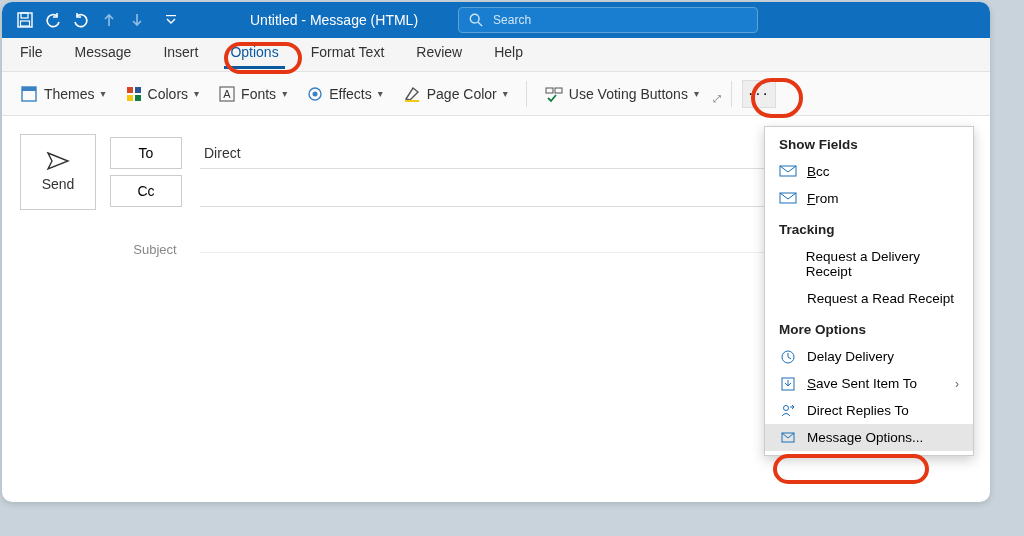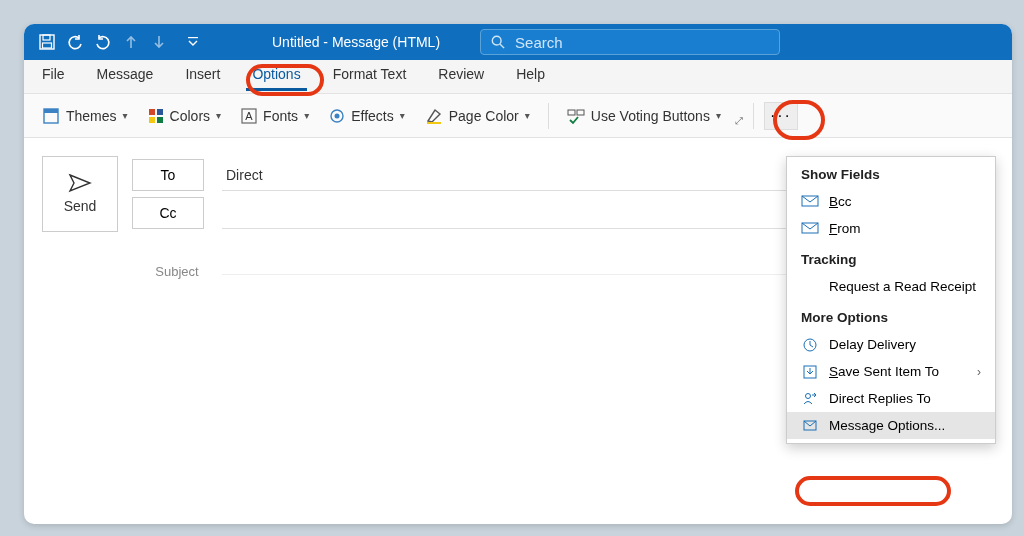--- a/index.html
+++ b/index.html
@@ -1,41 +1,41 @@
 <!DOCTYPE html>
 <html><head>
 <meta charset="utf-8">
 <style>
   * { box-sizing: border-box; font-family: "Segoe UI", Arial, sans-serif; }
   body { margin: 0; background: #c8d3db; padding: 0; }
-  .stage { width: 1024px; height: 536px; background: #c8d3db; position: relative; padding: 24px; }
+  .stage { width: 1024px; height: 536px; background: #c8d3db; position: relative; padding: 2px; }
   .window { width: 988px; height: 500px; background: #fff; border-radius: 10px; overflow: hidden; position: relative; box-shadow: 0 2px 6px rgba(0,0,0,.15); }
   .titlebar { background: #106ebe; height: 36px; display: flex; align-items: center; color: #fff; font-size: 14px; }
   .tb-left { display: flex; align-items: center; gap: 10px; padding-left: 14px; }
   .tb-icon { width: 18px; height: 18px; display: inline-flex; align-items: center; justify-content: center; }
   .tb-title { margin-left: 70px; color: #fff; font-size: 14px; }
-  .searchbox { margin-left: 40px; background: #1a7ed0; width: 300px; height: 26px; border-radius: 4px; display: flex; align-items: center; padding: 0 10px; color: #cfe6f7; font-size: 15px; gap: 10px; border:1px solid #5aa3d8;}
+  .searchbox { margin-left: 40px; background: #1a7ed0; width: 300px; height: 26px; border-radius: 4px; display: flex; align-items: center; padding: 0 10px; color: #cfe6f7; font-size: 12px; gap: 10px; border:1px solid #5aa3d8;}
   .tabs { height: 34px; display: flex; align-items: flex-start; padding: 0 12px; gap: 20px; border-bottom: 1px solid #e2e2e2; background:#f5f5f5;}
   .tab { font-size: 14px; color: #333; padding: 6px 6px; cursor: pointer; position: relative; }
   .tab.active { color: #0a5aa0; border-bottom: 3px solid #0a5aa0; font-weight: 400; }
   .circ-red { position: absolute; border: 4px solid #e53714; border-radius: 22px; pointer-events: none; }
   .ribbon { height: 44px; display: flex; align-items: center; padding: 0 10px; gap: 4px; border-bottom: 1px solid #e2e2e2; background:#fafafa;}
   .rbtn { display: flex; align-items: center; gap: 6px; padding: 4px 8px; font-size: 14px; color: #333; cursor: pointer; border-radius:2px;}
   .chev { font-size: 10px; color: #555; }
   .vline { width:1px; height:26px; background:#ddd; margin:0 6px;}
   .launcher{font-size:10px;color:#666;margin-left:2px;margin-top:10px;}
   .ellipsis { width:34px; height:28px; display:flex; align-items:center; justify-content:center; background:#eee; border:1px solid #ddd; font-size:16px; letter-spacing:2px; cursor:pointer;}
   .compose { display:flex; padding: 18px 18px; gap:14px; }
   .sendbox { width:76px; height:76px; border:1px solid #ccc; display:flex; flex-direction:column; align-items:center; justify-content:center; gap:6px; font-size:14px; color:#333; cursor:pointer;}
   .fields { flex:1; }
   .row { display:flex; align-items:center; height:38px;}
   .addrbtn { width:72px; height:32px; border:1px solid #ccc; display:flex; align-items:center; justify-content:center; font-size:14px; margin-right:18px; cursor:pointer;}
   .fieldline { flex:1; border-bottom:1px solid #ddd; height:32px; display:flex; align-items:center; font-size:14px; color:#333; padding-left:4px;}
   .subjectlabel{color:#888;font-size:13px;width:90px;text-align:center;margin-top:24px;}
-  .dropdown { position:absolute; top:132px; left:762px; width:210px; background:#fff; border:1px solid #ccc; box-shadow:0 4px 12px rgba(0,0,0,.2); padding-bottom:4px; font-size:13.5px;}
+  .dropdown { position:absolute; top:124px; left:762px; width:210px; background:#fff; border:1px solid #ccc; box-shadow:0 4px 12px rgba(0,0,0,.2); padding-bottom:4px; font-size:13.5px;}
   .dd-header{font-weight:700; padding:10px 14px 6px; color:#222;}
   .dd-item{display:flex; align-items:center; gap:10px; padding:6px 14px; cursor:pointer;}
   .dd-item.hi{background:#e5e5e5;}
   .dd-icon{width:18px; display:inline-flex; justify-content:center; color:#1a6fb5;}
   .arrow-r{margin-left:auto; color:#666; font-size:12px;}
   .under{text-decoration:underline;}
   svg { overflow: visible; }
 </style>
 </head>
 <body>
@@ -200,20 +200,24 @@
             <svg width="16" height="12" viewBox="0 0 16 12">
               <rect x="0" y="0" width="16" height="10" fill="none" stroke="#1a6fb5"></rect>
               <path d="M0 0 L8 6 L16 0" fill="none" stroke="#1a6fb5"></path>
             </svg>
           </span>
         <span><span class="under">F</span><span>rom</span></span>
       </div>
       <div class="dd-header">Tracking</div>
       <div class="dd-item">
         <span class="dd-icon"></span>
+        <span>Request a Delivery Receipt</span>
+      </div>
+      <div class="dd-item">
+        <span class="dd-icon"></span>
         <span>Request a Read Receipt</span>
       </div>
       <div class="dd-header">More Options</div>
       <div class="dd-item">
         <span class="dd-icon">
             <svg width="14" height="14" viewBox="0 0 14 14">
               <circle cx="7" cy="7" r="6" fill="none" stroke="#1a6fb5"></circle>
               <path d="M7 3 V7 L10 9" fill="none" stroke="#1a6fb5"></path>
             </svg>
           </span>

